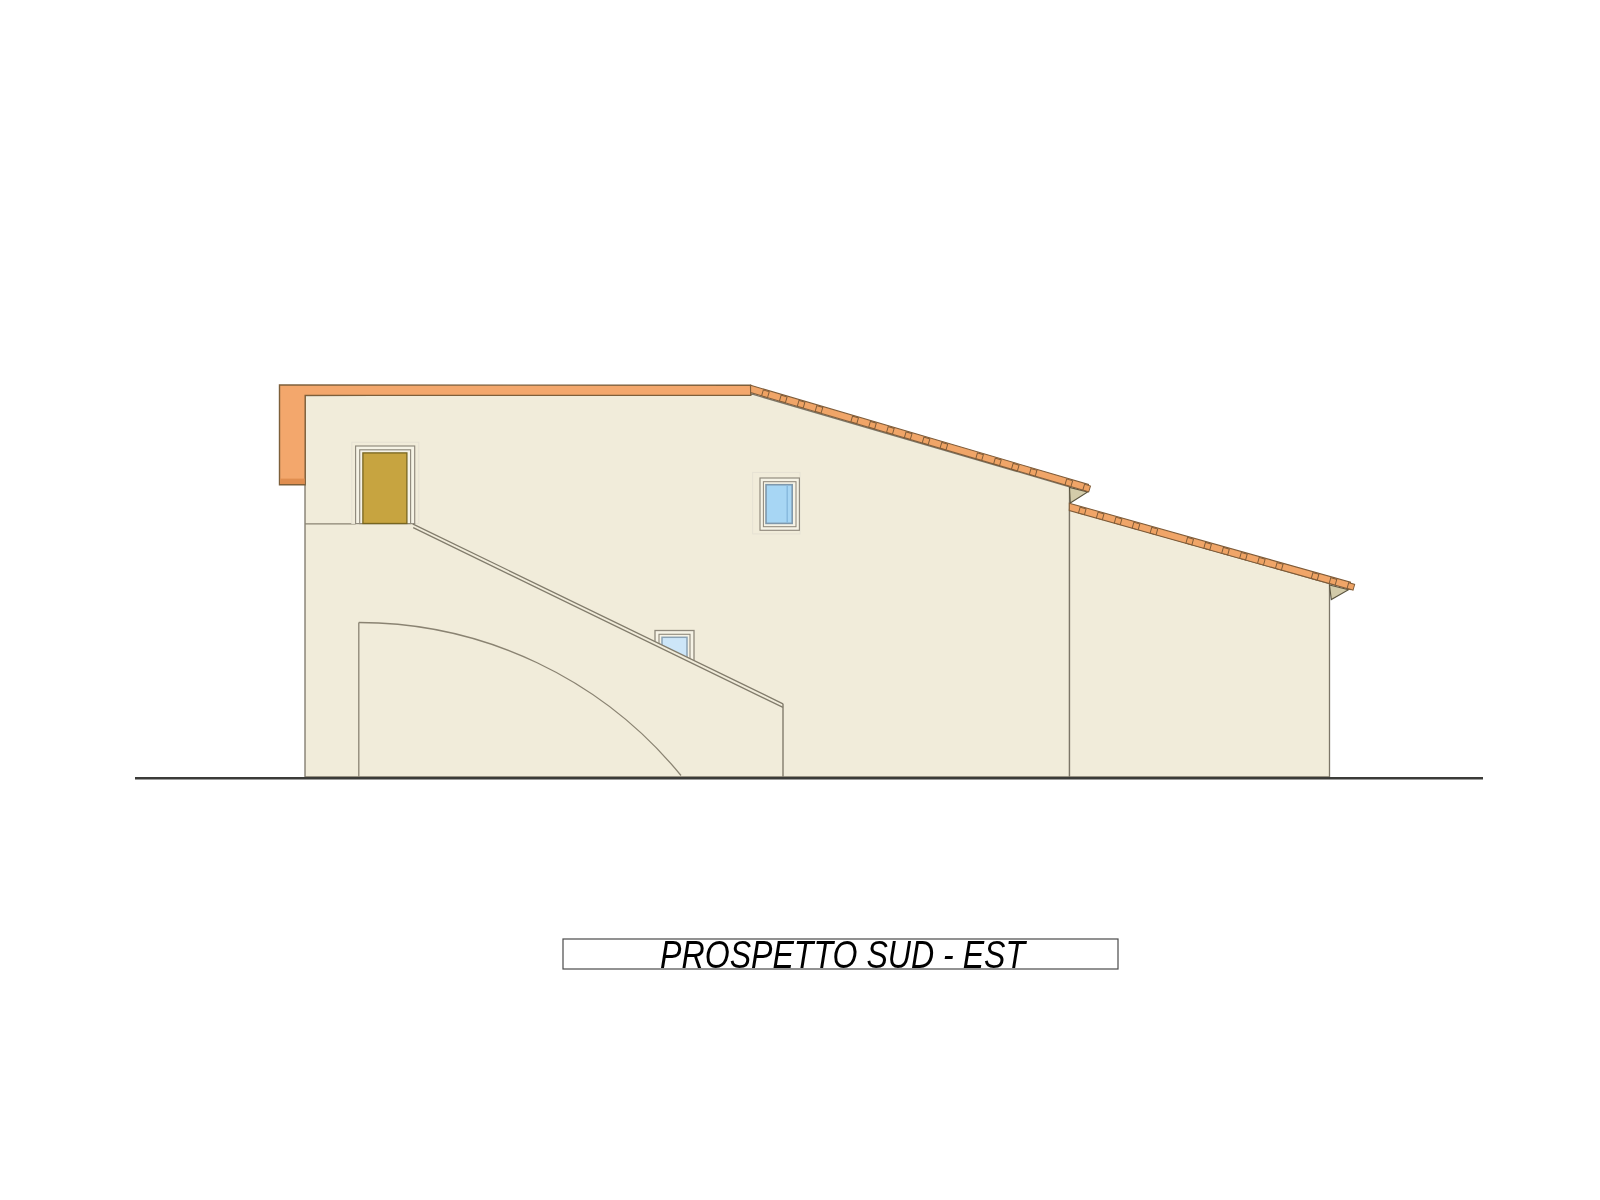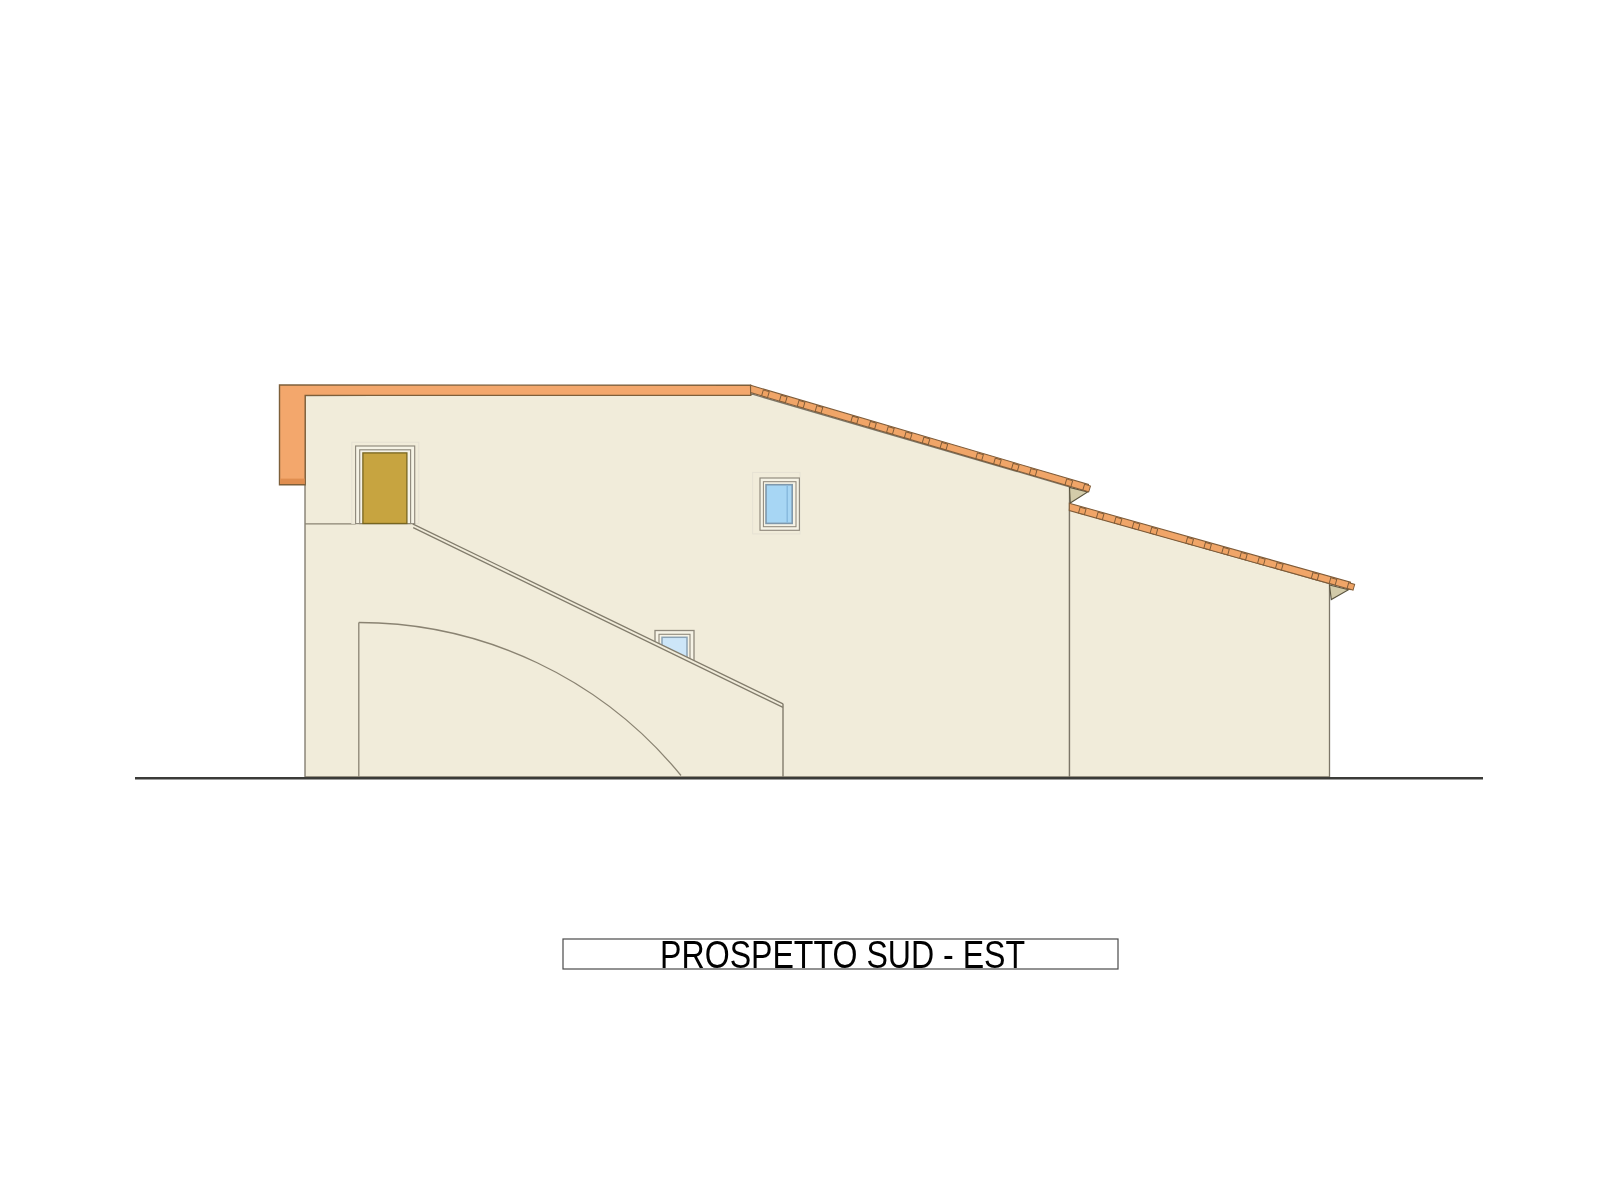--- a/index.html
+++ b/index.html
@@ -1,16 +1,16 @@
 <!DOCTYPE html>
 <html><head>
 <meta charset="utf-8">
 <style>
   html,body{margin:0;padding:0;background:#ffffff;}
-  .page{width:1369px;height:1200px;position:relative;font-family:"Liberation Sans", sans-serif;}
+  .page{width:1369px;height:1200px;position:relative;font-family:"Liberation Sans", sans-serif;font-style:italic;}
 </style>
 </head>
 <body>
 <div class="page">
 <svg width="1600" height="1200" viewBox="0 0 1600 1200">
   <defs>
     <clipPath id="stairwinclip">
       <polygon points="645,618 702,618 702,664.6 645,636.9"></polygon>
     </clipPath>
   </defs>

